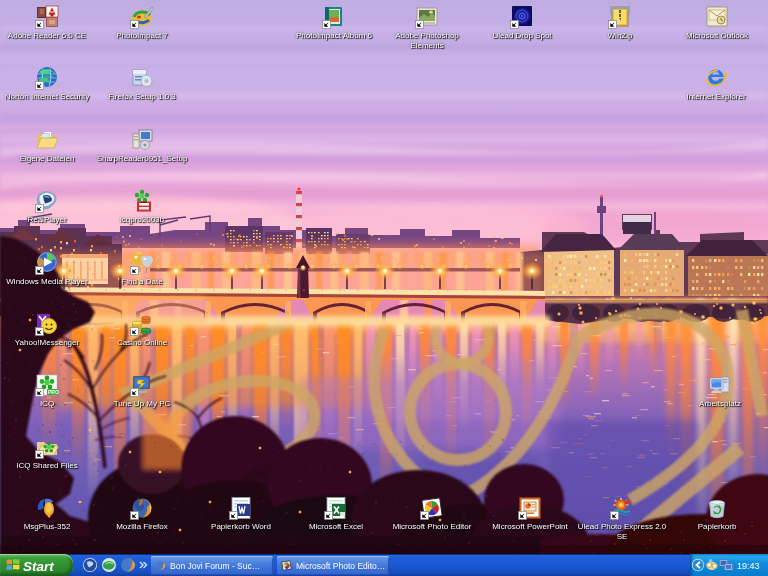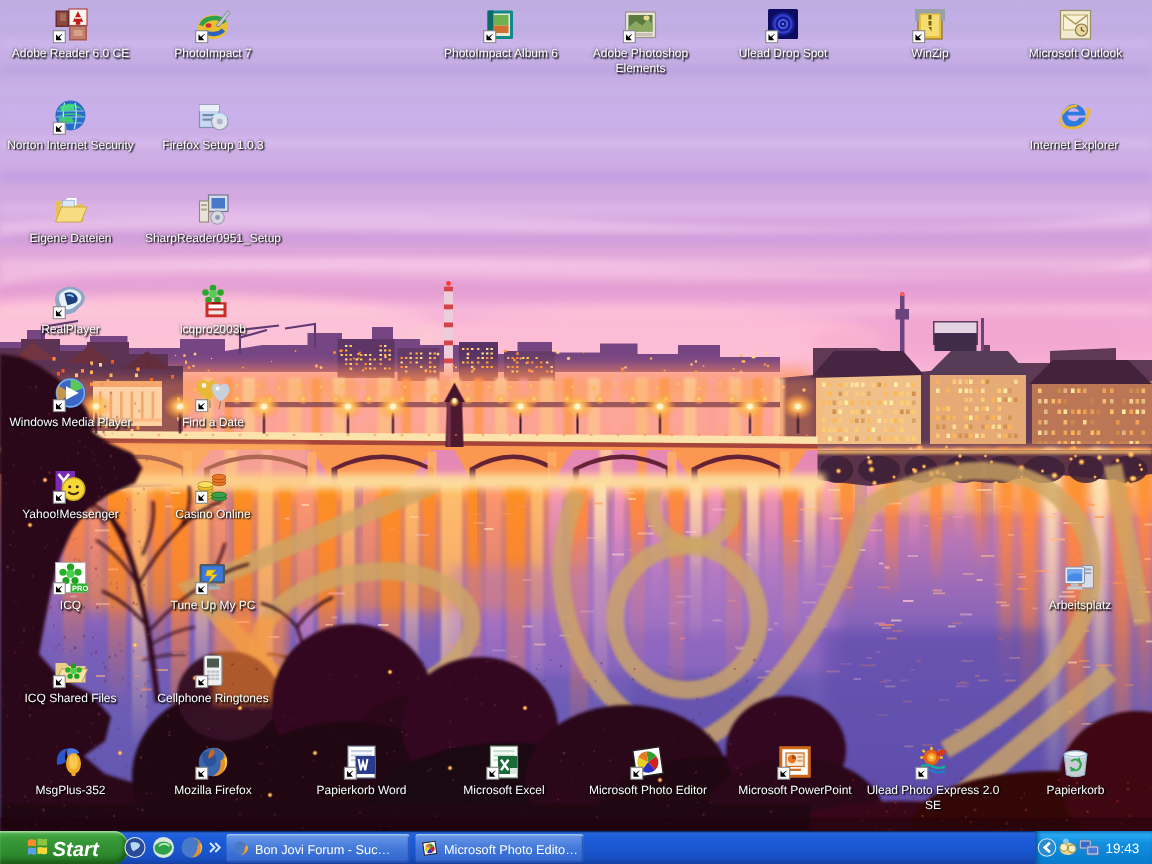--- a/index.html
+++ b/index.html
@@ -2162,42 +2162,20 @@
           <circle cx="11" cy="13" r="2.4" fill="#20a020"></circle>
           <circle cx="8" cy="8.5" r="2.8" fill="#48d048"></circle>
         </g>
         <g>
           <rect x="0.5" y="15.5" width="8" height="8" fill="#fff" stroke="#808080" stroke-width="0.7"></rect>
           <path d="M6.2 21.8 L2.3 21.8 L2.3 17.9 L3.9 19.5 Q6.2 17.6 6.2 17.6 L6.4 18.0 Q4.6 19.9 4.6 19.9 Z" fill="#000"></path>
         </g>
       </svg>
       <div class="lb">ICQ Shared Files</div>
     </div>
-<div class="ic" style="left:87px;top:435px">
-      <svg width="24" height="24" viewBox="0 0 24 24">
-        <rect x="6" y="2" width="12" height="20" rx="1.5" fill="#f0f0f0" stroke="#888" stroke-width="0.8"></rect>
-        <rect x="8" y="4" width="8" height="6" fill="#4a5a50"></rect>
-        <g fill="#c0c4c8">
-          <rect x="8" y="12" width="2.4" height="1.6"></rect>
-          <rect x="10.8" y="12" width="2.4" height="1.6"></rect>
-          <rect x="13.6" y="12" width="2.4" height="1.6"></rect>
-          <rect x="8" y="14.4" width="2.4" height="1.6"></rect>
-          <rect x="10.8" y="14.4" width="2.4" height="1.6"></rect>
-          <rect x="13.6" y="14.4" width="2.4" height="1.6"></rect>
-          <rect x="8" y="16.8" width="2.4" height="1.6"></rect>
-          <rect x="10.8" y="16.8" width="2.4" height="1.6"></rect>
-          <rect x="13.6" y="16.8" width="2.4" height="1.6"></rect>
-        </g>
-        <g>
-          <rect x="0.5" y="15.5" width="8" height="8" fill="#fff" stroke="#808080" stroke-width="0.7"></rect>
-          <path d="M6.2 21.8 L2.3 21.8 L2.3 17.9 L3.9 19.5 Q6.2 17.6 6.2 17.6 L6.4 18.0 Q4.6 19.9 4.6 19.9 Z" fill="#000"></path>
-        </g>
-      </svg>
-      <div class="lb">Cellphone Ringtones</div>
-    </div>
 <div class="ic" style="left:-8px;top:496px">
       <svg width="24" height="24" viewBox="0 0 24 24">
         <path d="M3 14 Q 2 4 10 3 Q 7 8 9 12 Q 6 14 3 14" fill="#2858c8"></path>
         <path d="M10 3 Q 16 2 18 6 Q 13 7 11 11 Q 9 7 10 3" fill="#4878e8"></path>
         <ellipse cx="14" cy="13" rx="5" ry="7" fill="#f0a828"></ellipse>
         <ellipse cx="14" cy="12" rx="3" ry="5" fill="#f8c850"></ellipse>
         <circle cx="14" cy="20" r="1.5" fill="#f0a828"></circle>
       </svg>
       <div class="lb">MsgPlus-352</div>
     </div>
@@ -2310,21 +2288,21 @@
         <path d="M4.5 7 Q 12 10 19.5 7 L 18 20.5 Q 12 23 6 20.5 Z" fill="none" stroke="#9ab8cc" stroke-width="0.8"></path>
         <path d="M7.5 8.5 L8.5 20 M12 9.2 L12 21 M16.5 8.5 L15.5 20" stroke="#b8d0e0" stroke-width="0.7" opacity="0.8"></path>
         <path d="M9.2 11.5 A 3.6 3.6 0 1 1 9.8 16.8 L 8.6 15.4 M9.8 16.8 L 11.4 16.4 M9.8 16.8 L 9.2 18.2" stroke="#2aa84a" stroke-width="1.3" fill="none"></path>
         <path d="M14.6 15.6 A 3.6 3.6 0 0 0 14.2 10.6 L 15.2 12.2 M14.2 10.6 L 12.8 11 M14.2 10.6 L 14.6 9.2" stroke="#2aa84a" stroke-width="1.3" fill="none"></path>
       </svg>
       <div class="lb">Papierkorb</div>
     </div>
 <div style="position:absolute;left:0;top:554px;width:768px;height:22px;background:linear-gradient(#3168d5 0%,#4993e2 3%,#2663e0 6%,#2160dd 12%,#1d5cd8 25%,#1b59d3 45%,#1853c8 70%,#164aba 88%,#1340a2 100%);">
 <div style="position:absolute;left:0;top:0;width:768px;height:1px;background:#083178;"></div>
 </div>
-<div style="position:absolute;left:0;top:554px;width:73px;height:22px;background:linear-gradient(#6cbf6c 0%,#4eb04e 8%,#3a9e3a 20%,#339233 45%,#2e8a2e 70%,#257a25 92%,#1d6a1d 100%);border-radius:0 9px 9px 0;box-shadow:inset 0 1px 1px #a8d8a0, inset -2px -2px 3px #1a5c1a;padding-left:12px;">
+<div style="position:absolute;left:0;top:554px;width:73px;height:22px;background:linear-gradient(#6cbf6c 0%,#4eb04e 8%,#3a9e3a 20%,#339233 45%,#2e8a2e 70%,#257a25 92%,#1d6a1d 100%);border-radius:0 9px 9px 0;box-shadow:inset 0 1px 1px #a8d8a0, inset -2px -2px 3px #1a5c1a;">
 <svg width="73" height="22" viewBox="0 0 73 22">
 <g transform="translate(6,3.4)">
 <path d="M0.6 3.2 Q 1.8 1.6 3.4 2.1 Q 4.8 2.6 6 2.2 L6 6.6 Q 4.6 7 3.2 6.5 Q 1.9 6.1 0.6 7 Z" fill="#f88c28"></path>
 <path d="M7 2 Q 8.6 1.4 10.2 1.9 Q 11.8 2.4 13.4 1.6 L13.4 6 Q 11.8 6.8 10.2 6.3 Q 8.7 5.9 7 6.4 Z" fill="#8cc63f"></path>
 <path d="M0.6 8.2 Q 1.9 7.3 3.2 7.7 Q 4.6 8.2 6 7.8 L6 12.2 Q 4.6 12.6 3.2 12.1 Q 1.9 11.7 0.6 12.6 Z" fill="#5aa0e8"></path>
 <path d="M7 7.6 Q 8.7 7.1 10.2 7.5 Q 11.8 8 13.4 7.2 L13.4 11.6 Q 11.8 12.4 10.2 11.9 Q 8.7 11.5 7 12 Z" fill="#f8d838"></path>
 </g>
 <text x="23" y="16.5" font-family="Liberation Sans" font-size="13.5" font-weight="bold" font-style="italic" fill="#fff">Start</text>
 </svg>
 </div>

